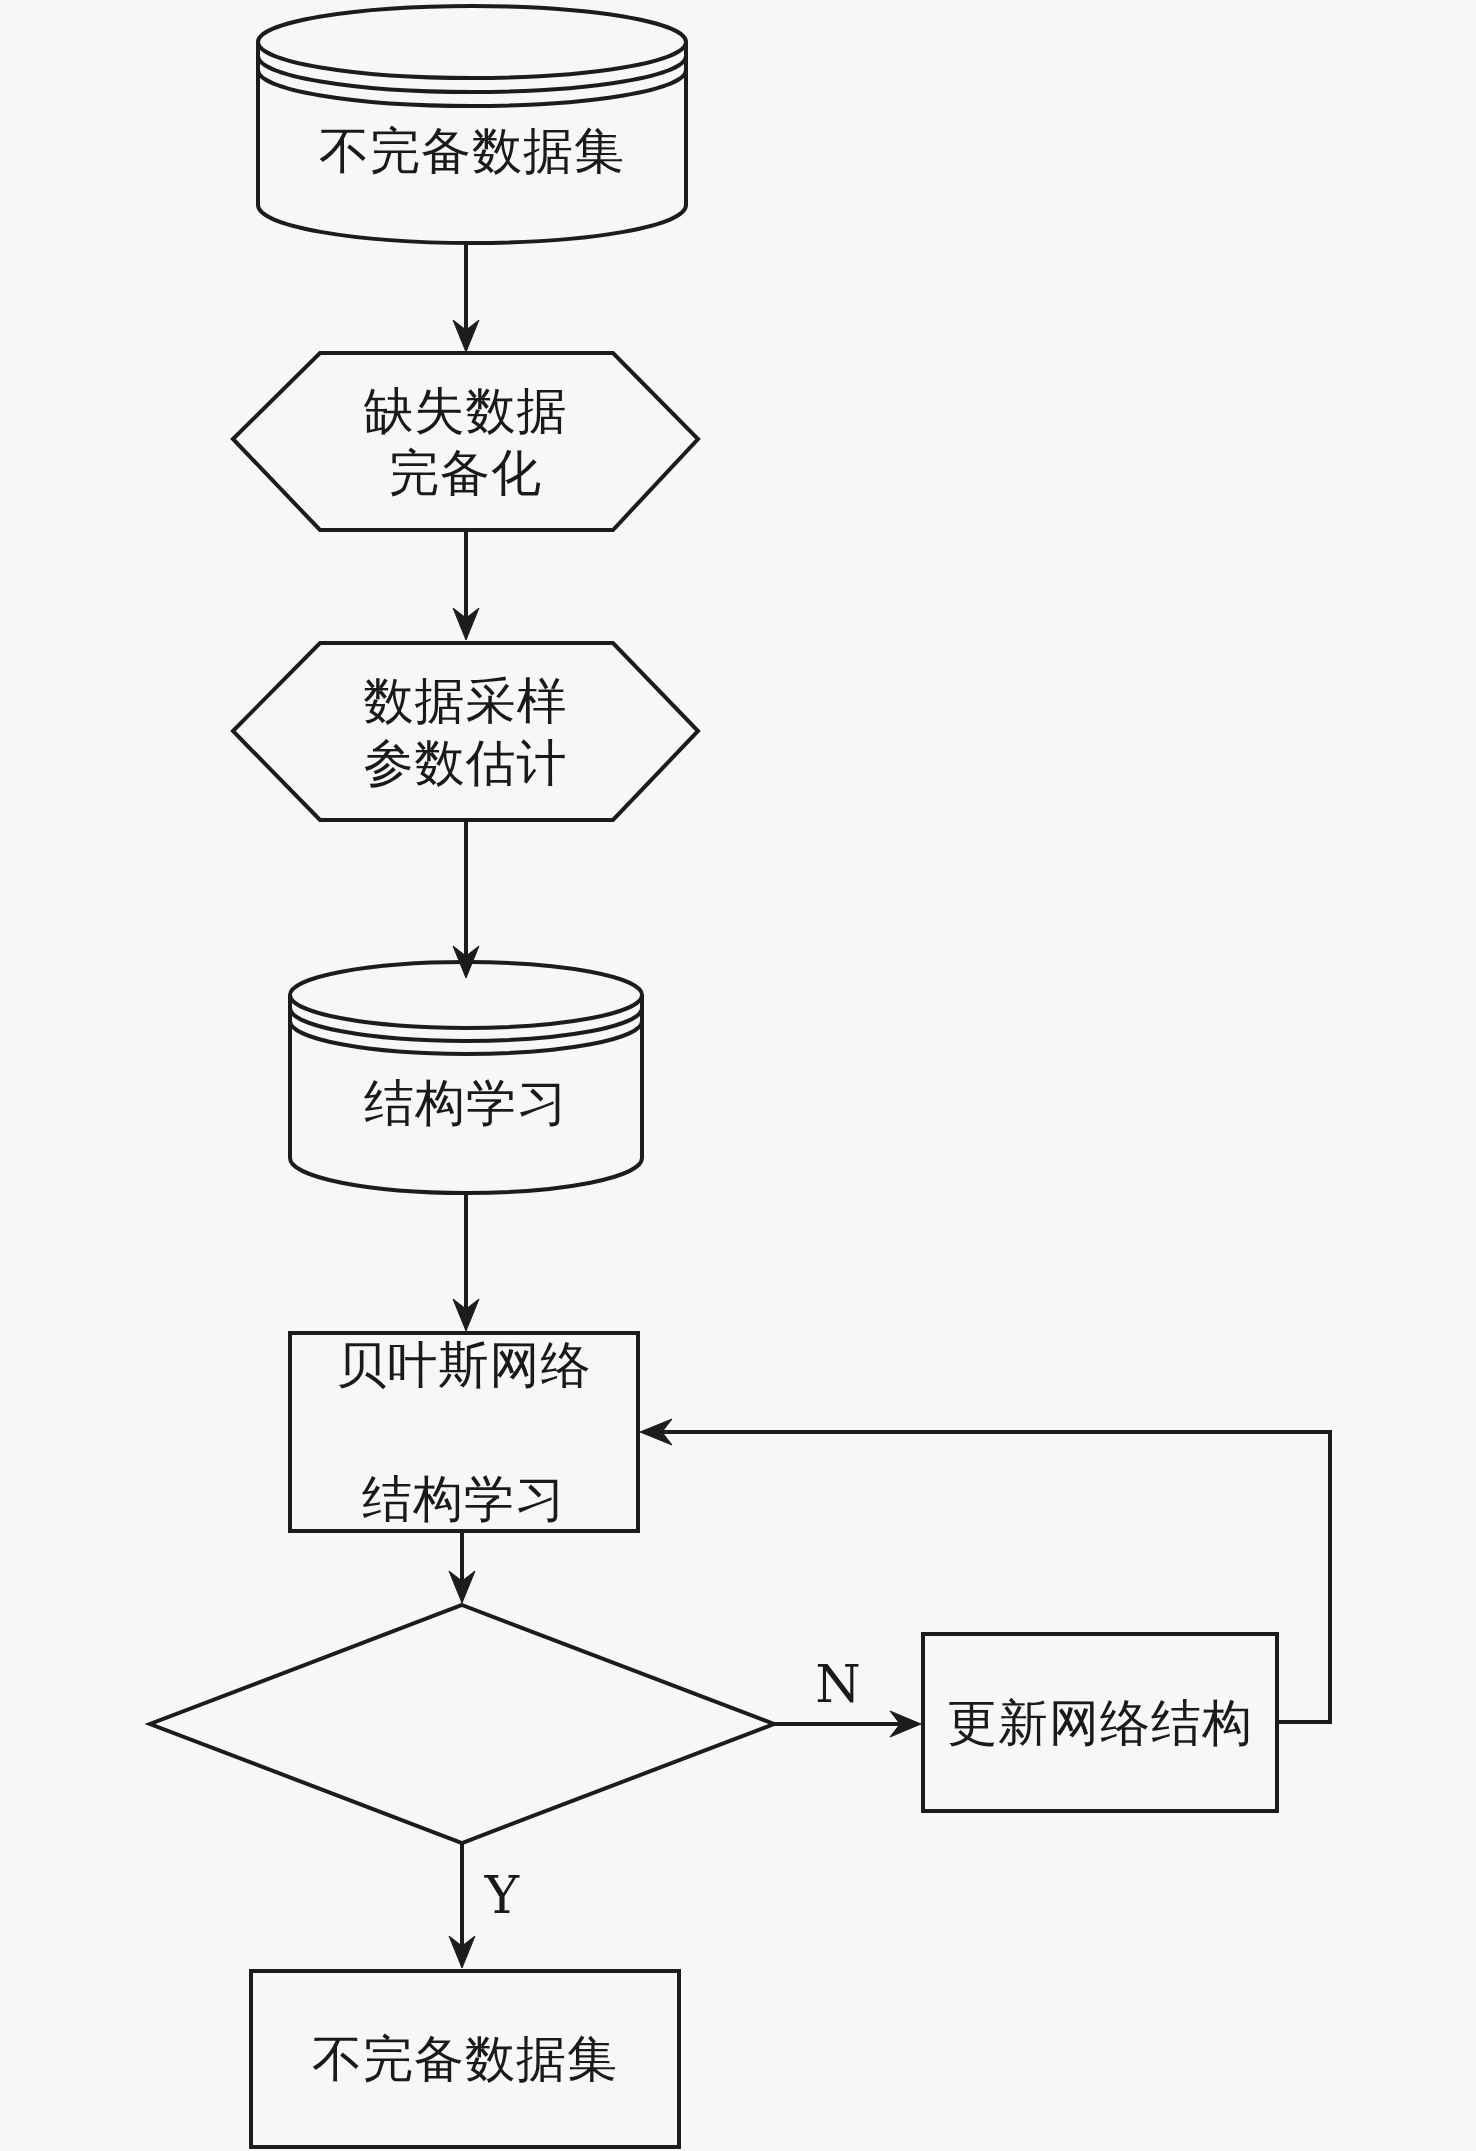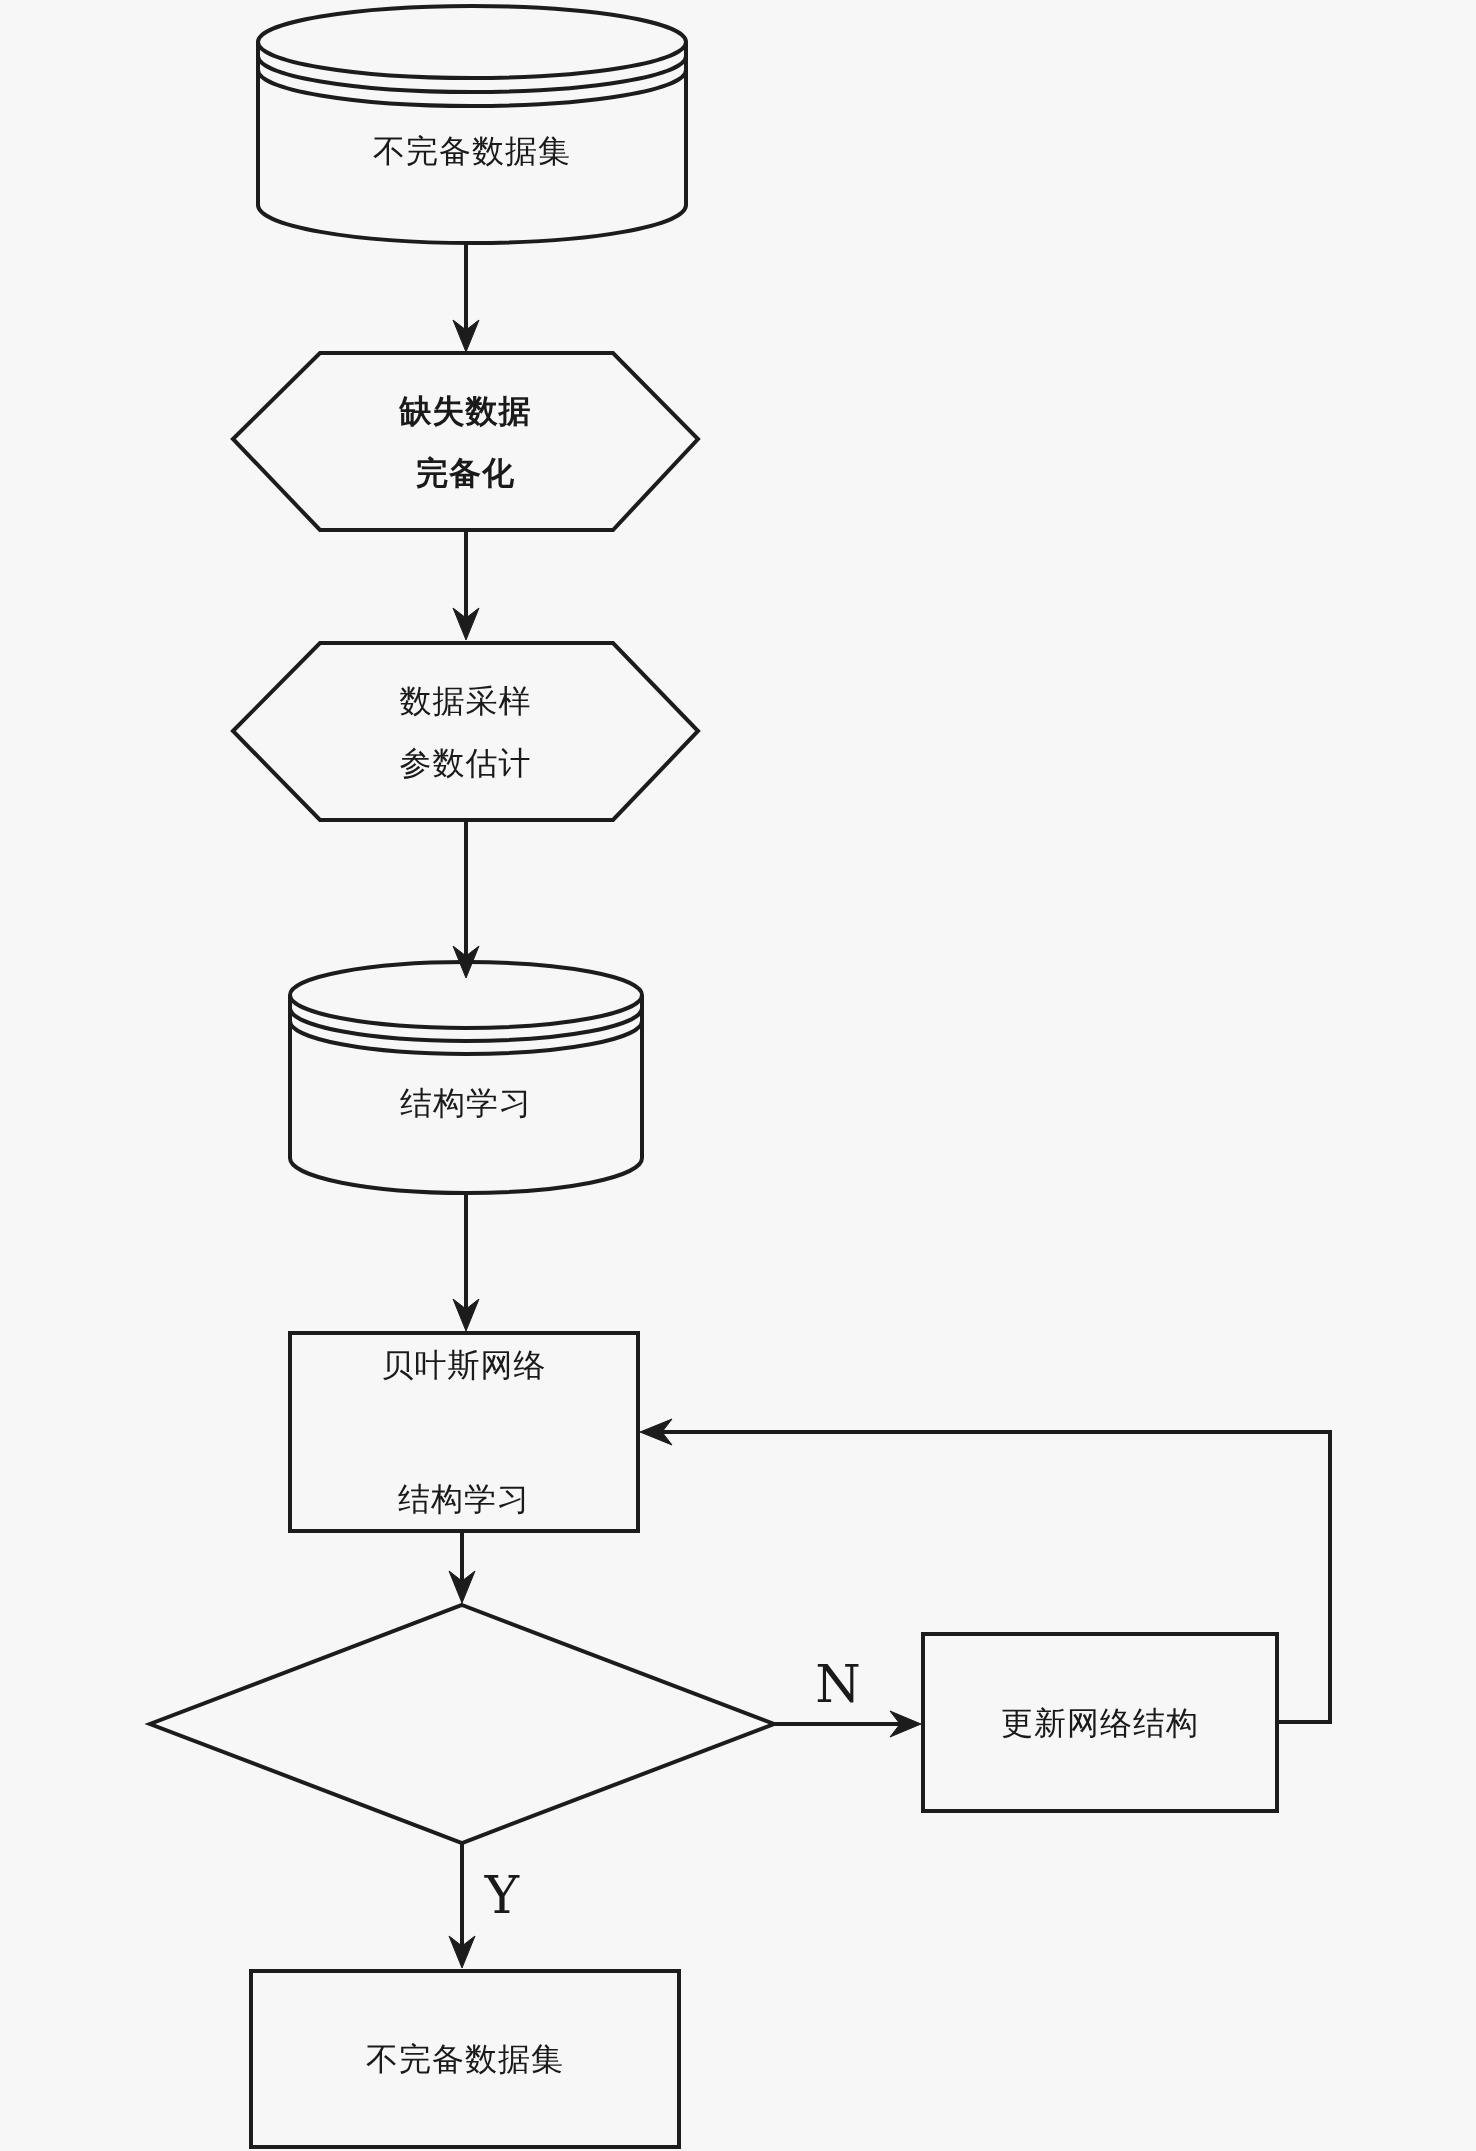--- a/index.html
+++ b/index.html
@@ -33,21 +33,21 @@
     stroke: var(--stroke);
     stroke-width: 1;
   }
   .label {
     position: absolute;
     display: flex;
     flex-direction: column;
     align-items: center;
     justify-content: center;
     text-align: center;
-    font-size: 32px;
+    font-size: 50px;
     line-height: 62px;
     letter-spacing: 1px;
     color: var(--text);
   }
   .label.process-lines { line-height: 64px; }
   .edge-label {
     position: absolute;
     display: flex;
     align-items: center;
     justify-content: center;
@@ -126,21 +126,21 @@
       <path class="arrowhead" d="M462 1968 L449 1936 L462 1946 L475 1936 Z"></path>
     </g>
 
     <rect x="251" y="1971" width="428" height="176"></rect>
   </svg>
 
   <div class="label" style="left:258px; top:78px; width:428px; height:145px;">
     <span>不完备数据集</span>
   </div>
 
-  <div class="label" style="left:233px; top:353px; width:465px; height:177px;font-weight:bold;">
+  <div class="label" style="left:233px; top:353px; width:465px; height:177px;">
     <span>缺失数据</span>
     <span>完备化</span>
   </div>
 
   <div class="label" style="left:233px; top:643px; width:465px; height:177px;">
     <span>数据采样</span>
     <span>参数估计</span>
   </div>
 
   <div class="label" style="left:290px; top:1022px; width:352px; height:162px;">

